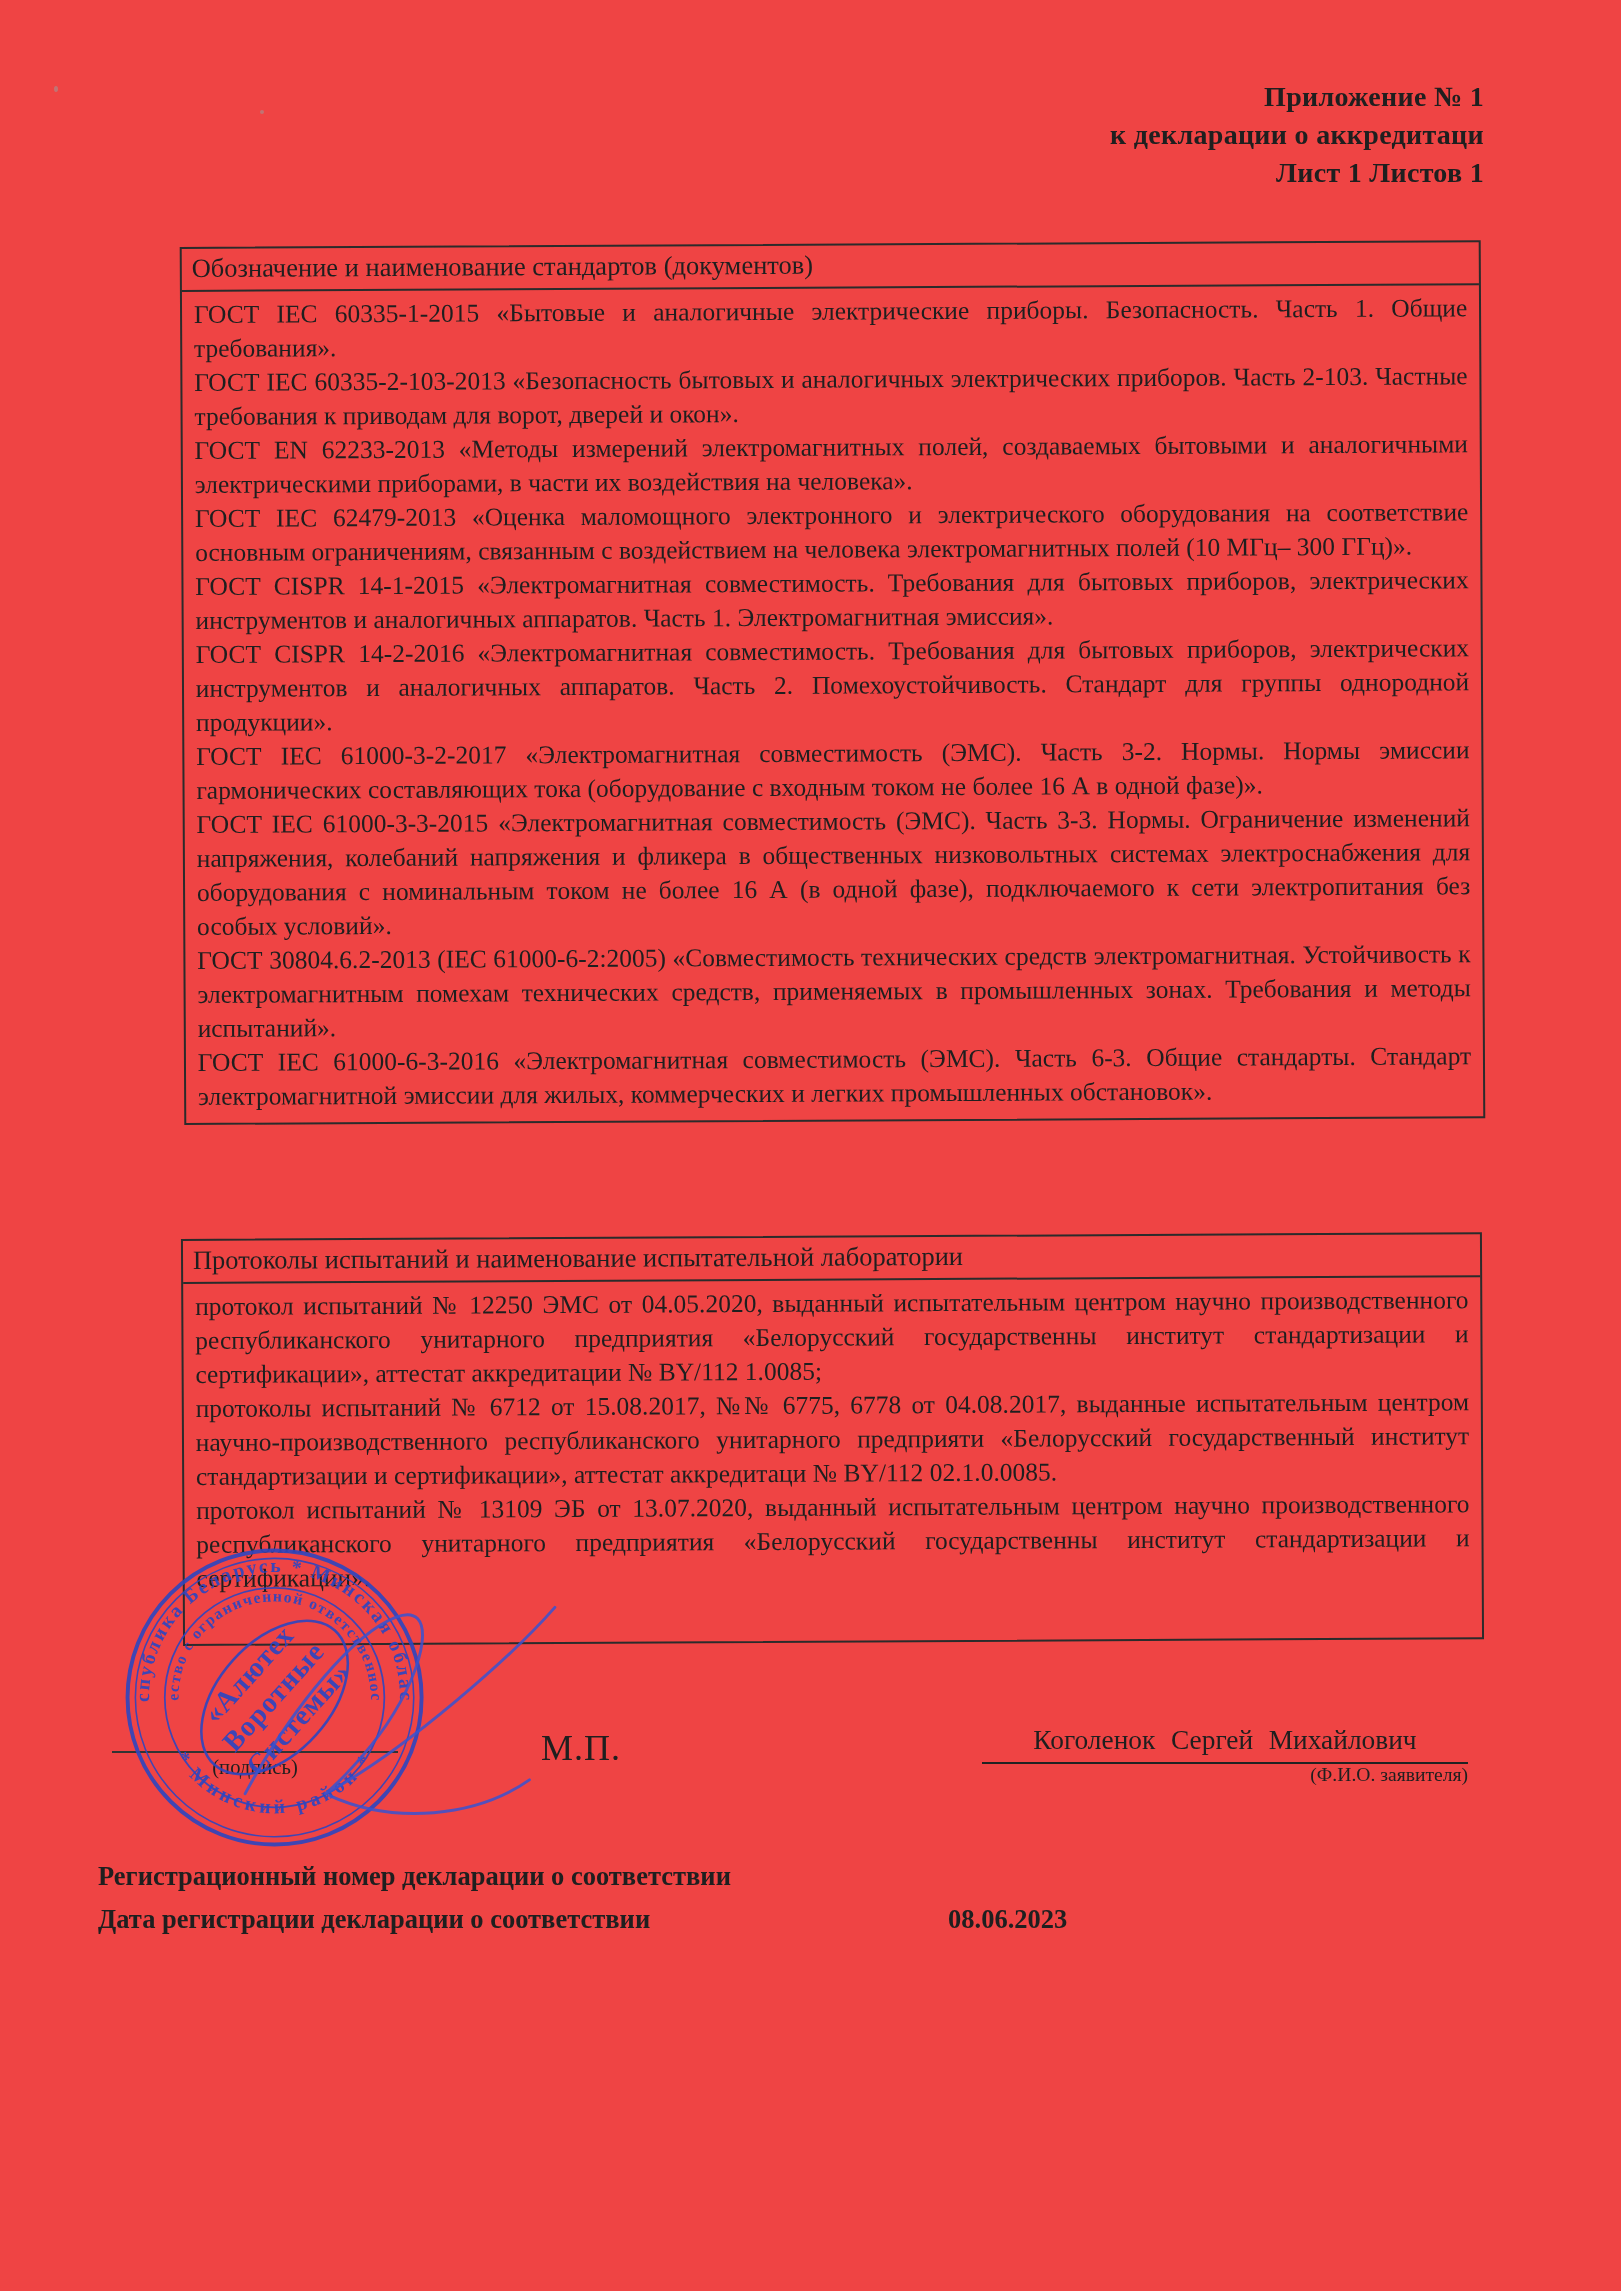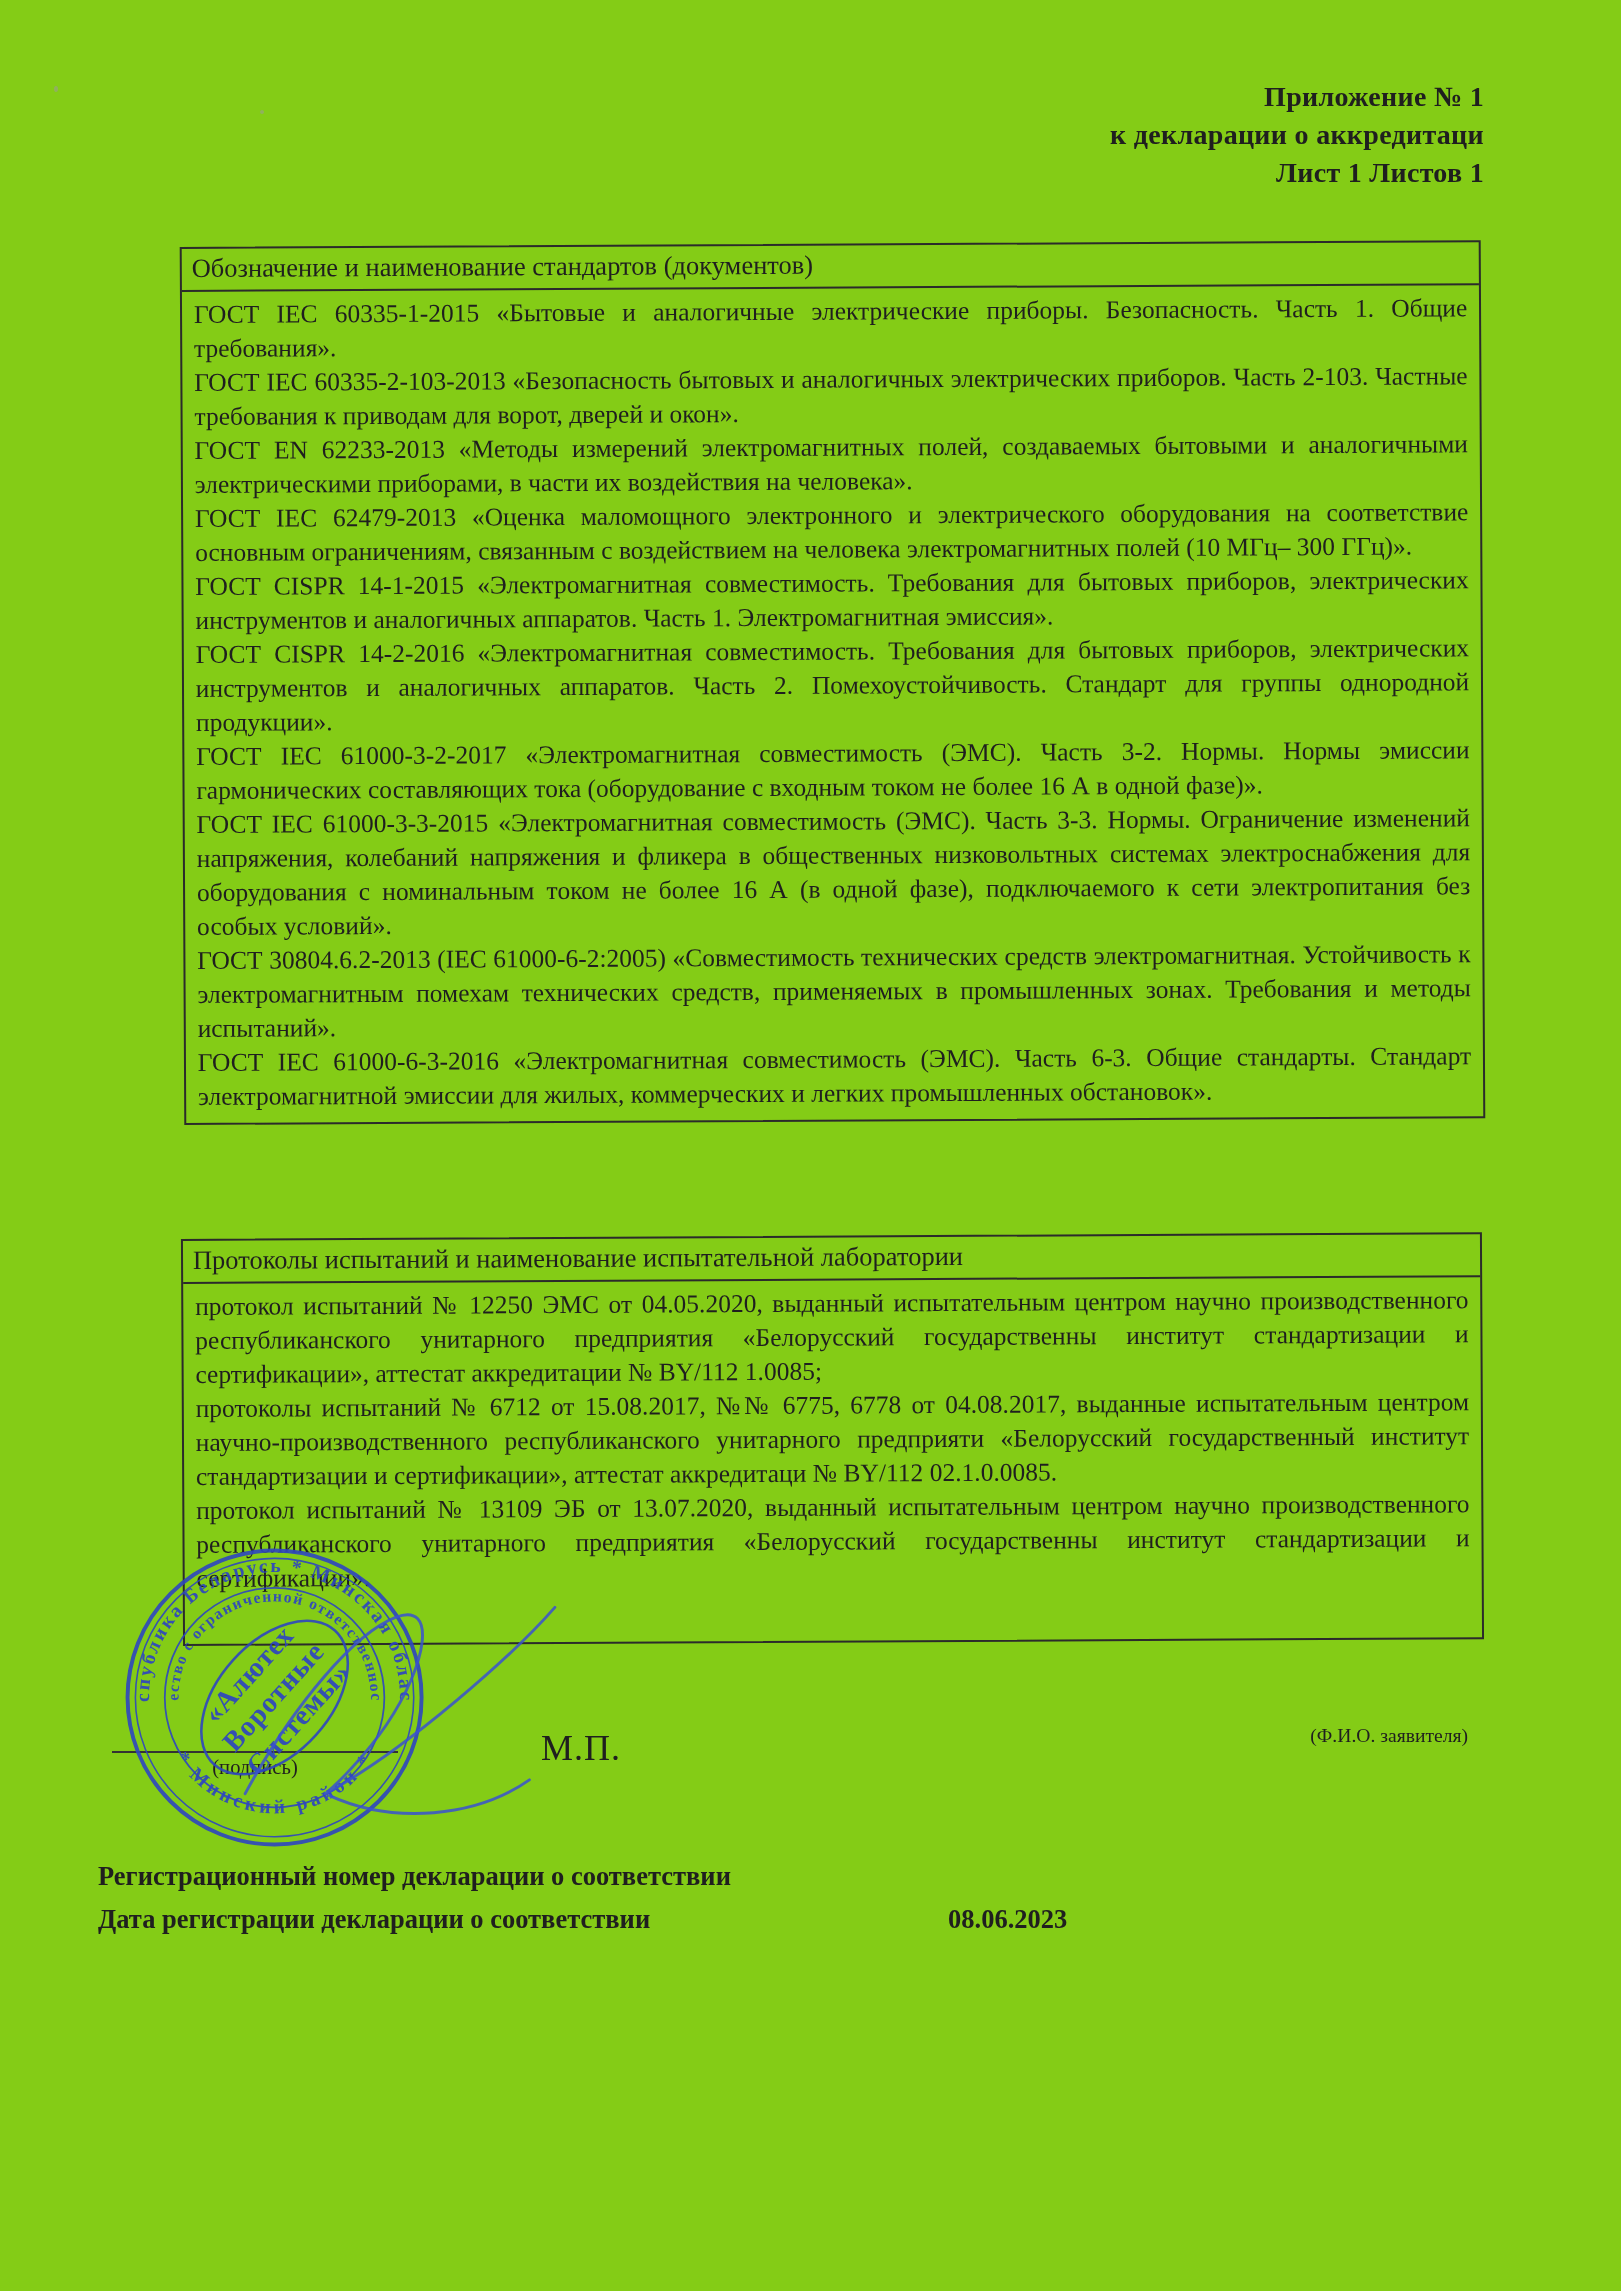--- a/index.html
+++ b/index.html
@@ -1,18 +1,18 @@
 <!DOCTYPE html>
 <html><head>
 <meta charset="utf-8">
 <style>
   html,body{margin:0;padding:0;background:#e8e8e8;}
   .page{
     position:relative;width:1621px;height:2292px;margin:0 auto;
-    background:#84cc16;overflow:hidden;
+    background:#ef4444;overflow:hidden;
     font-family:"Liberation Serif","DejaVu Serif",serif;
     color:#1f1f1f;
   }
   
   .title-block{
     position:absolute;top:78px;right:137px;text-align:right;
     font-size:28px;font-weight:bold;line-height:38px;letter-spacing:0.3px;
   }
   
   .doc-table{
@@ -92,20 +92,21 @@
       <p>протокол испытаний № 12250 ЭМС от 04.05.2020, выданный испытательным центром научно производственного республиканского унитарного предприятия «Белорусский государственны институт стандартизации и сертификации», аттестат аккредитации № BY/112 1.0085;</p>
       <p>протоколы испытаний № 6712 от 15.08.2017, №№ 6775, 6778 от 04.08.2017, выданные испытательным центром научно-производственного республиканского унитарного предприяти «Белорусский государственный институт стандартизации и сертификации», аттестат аккредитаци № BY/112 02.1.0.0085.</p>
       <p>протокол испытаний № 13109 ЭБ от 13.07.2020, выданный испытательным центром научно производственного республиканского унитарного предприятия «Белорусский государственны институт стандартизации и сертификации».</p>
     </div>
   </div>
 
   <div class="sig-line"></div>
   <div class="sig-caption">(подпись)</div>
   <div class="mp">М.П.</div>
   <div class="applicant">
+    <div class="name">Коголенок  Сергей  Михайлович</div>
     <div class="caption">(Ф.И.О. заявителя)</div>
   </div>
 
   <div class="stamp-wrap">
     <svg width="549" height="345" viewBox="0 0 560 352">
       <defs>
         <path id="arcOuterTop" d="M 48,174 A 128,128 0 1 1 304,174"></path>
         <path id="arcOuterBot" d="M 58,174 A 118,118 0 0 0 294,174"></path>
         <path id="arcInnerTop" d="M 78,174 A 98,98 0 1 1 274,174"></path>
       </defs>

